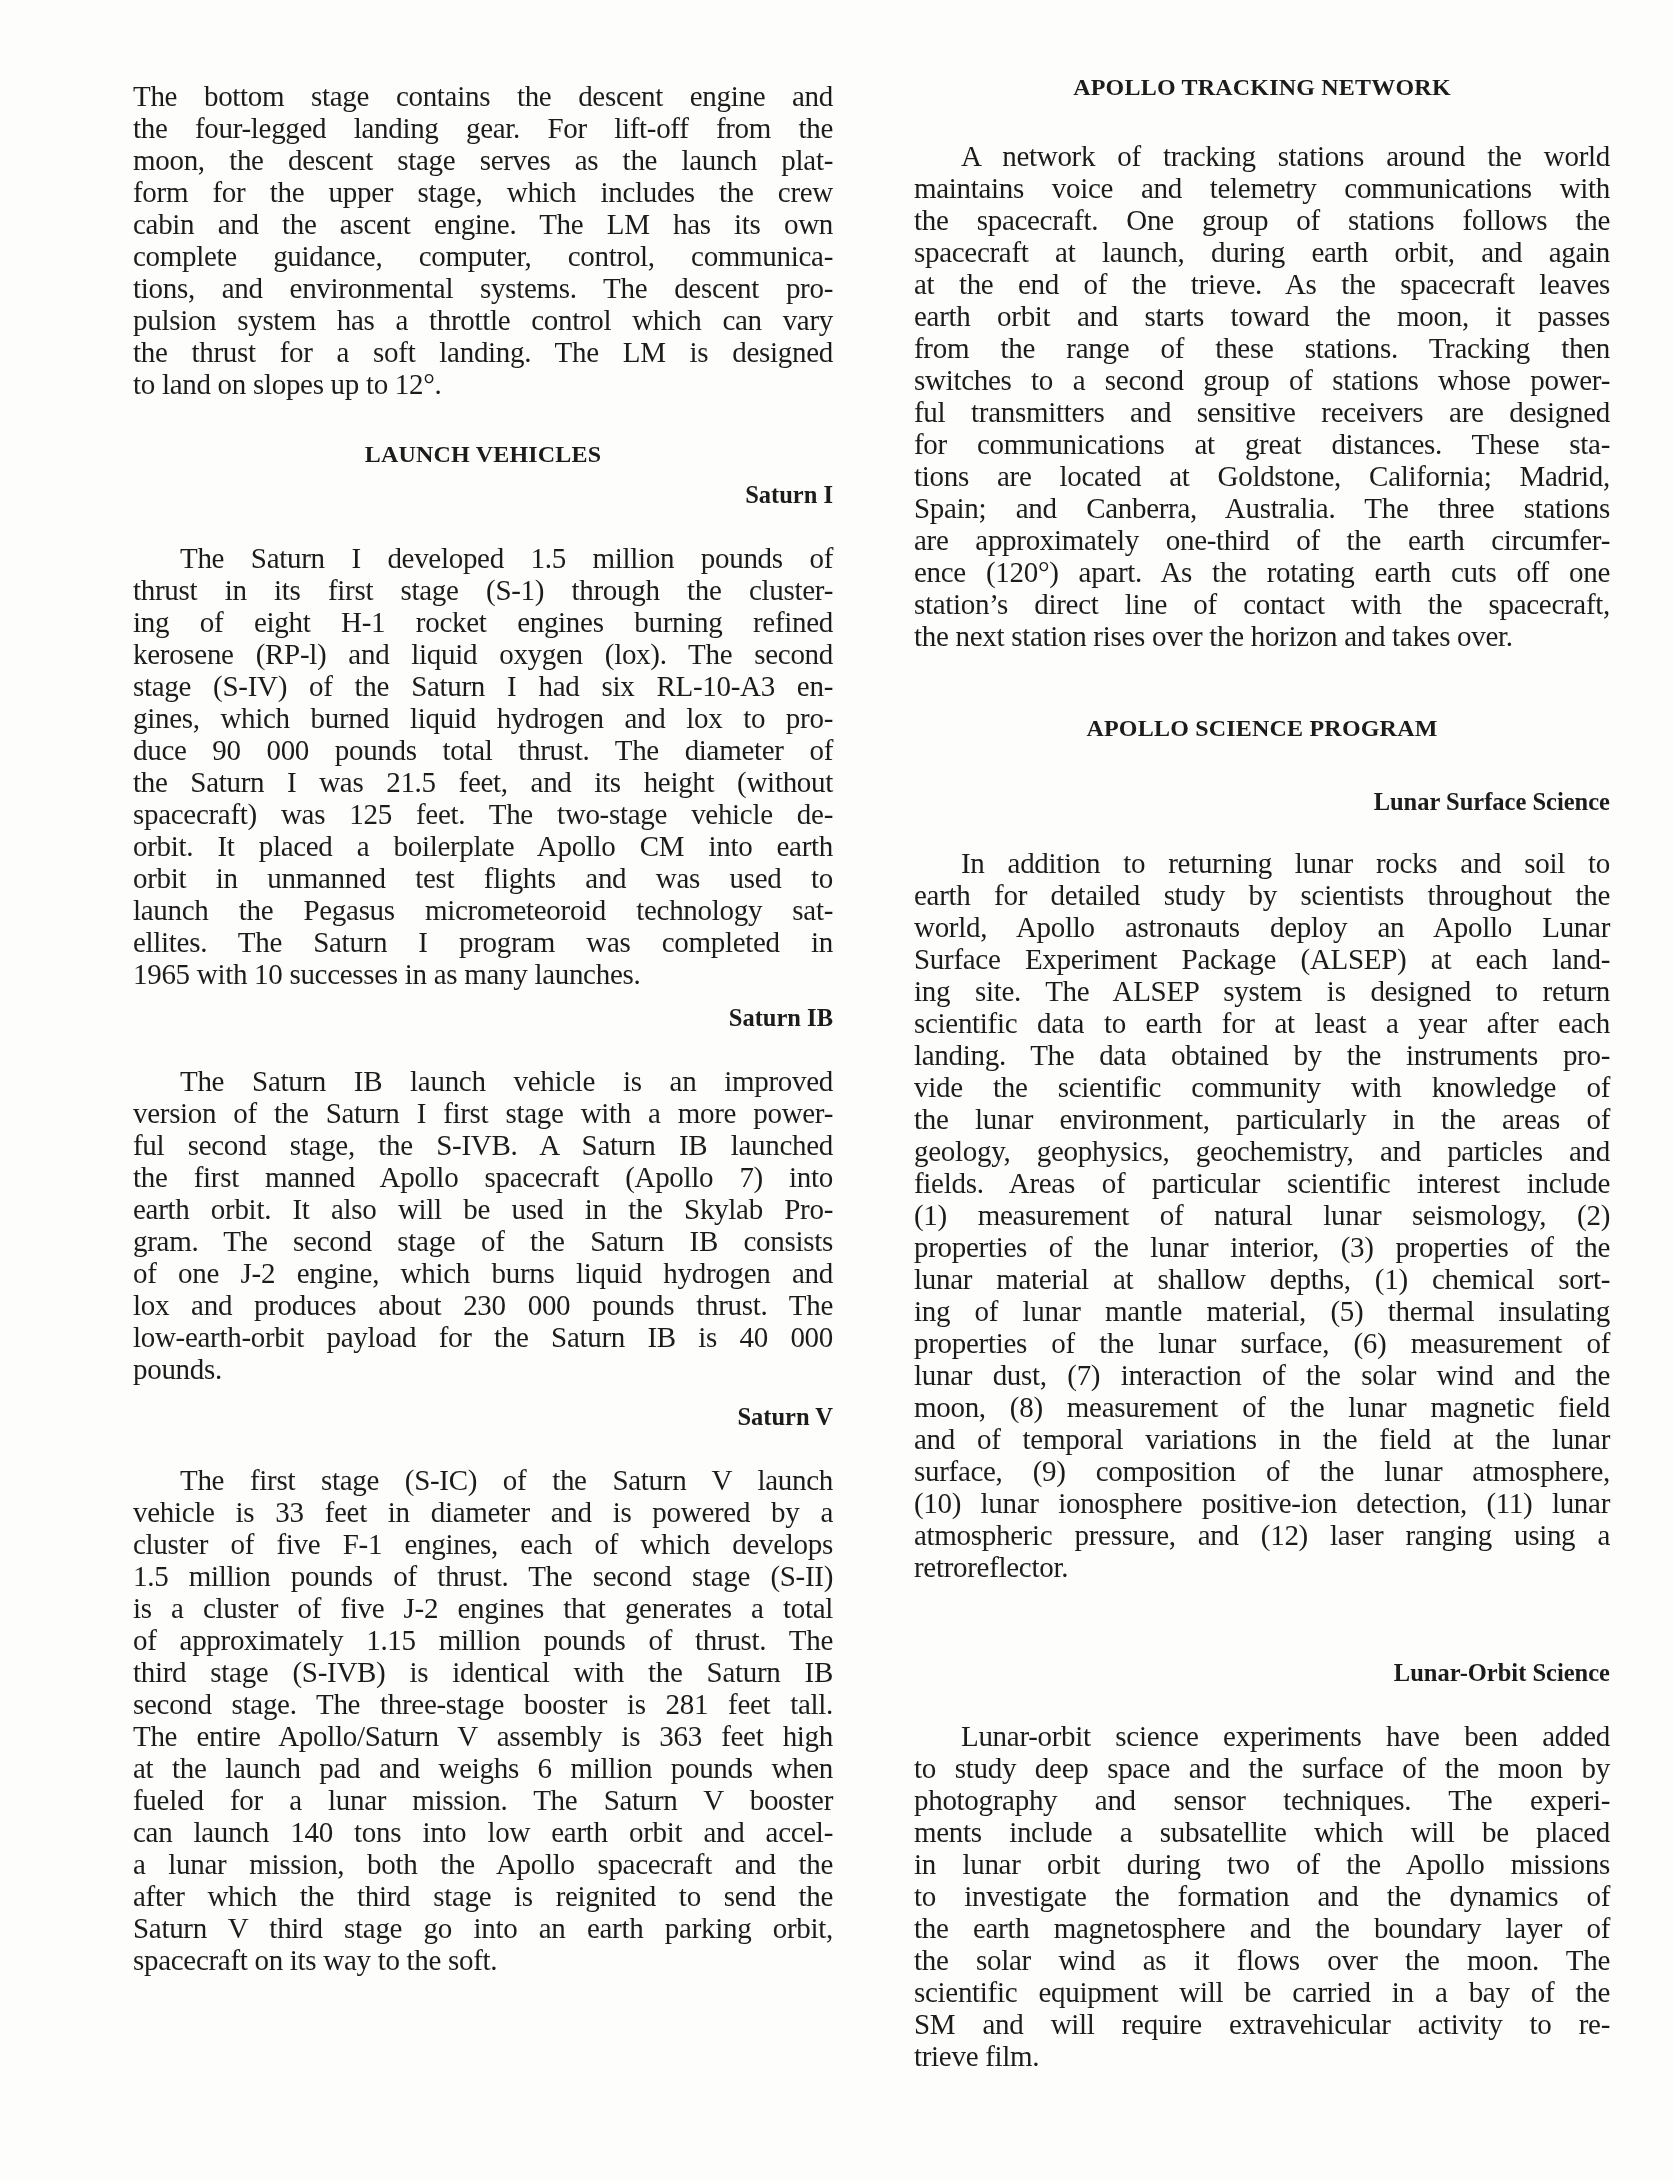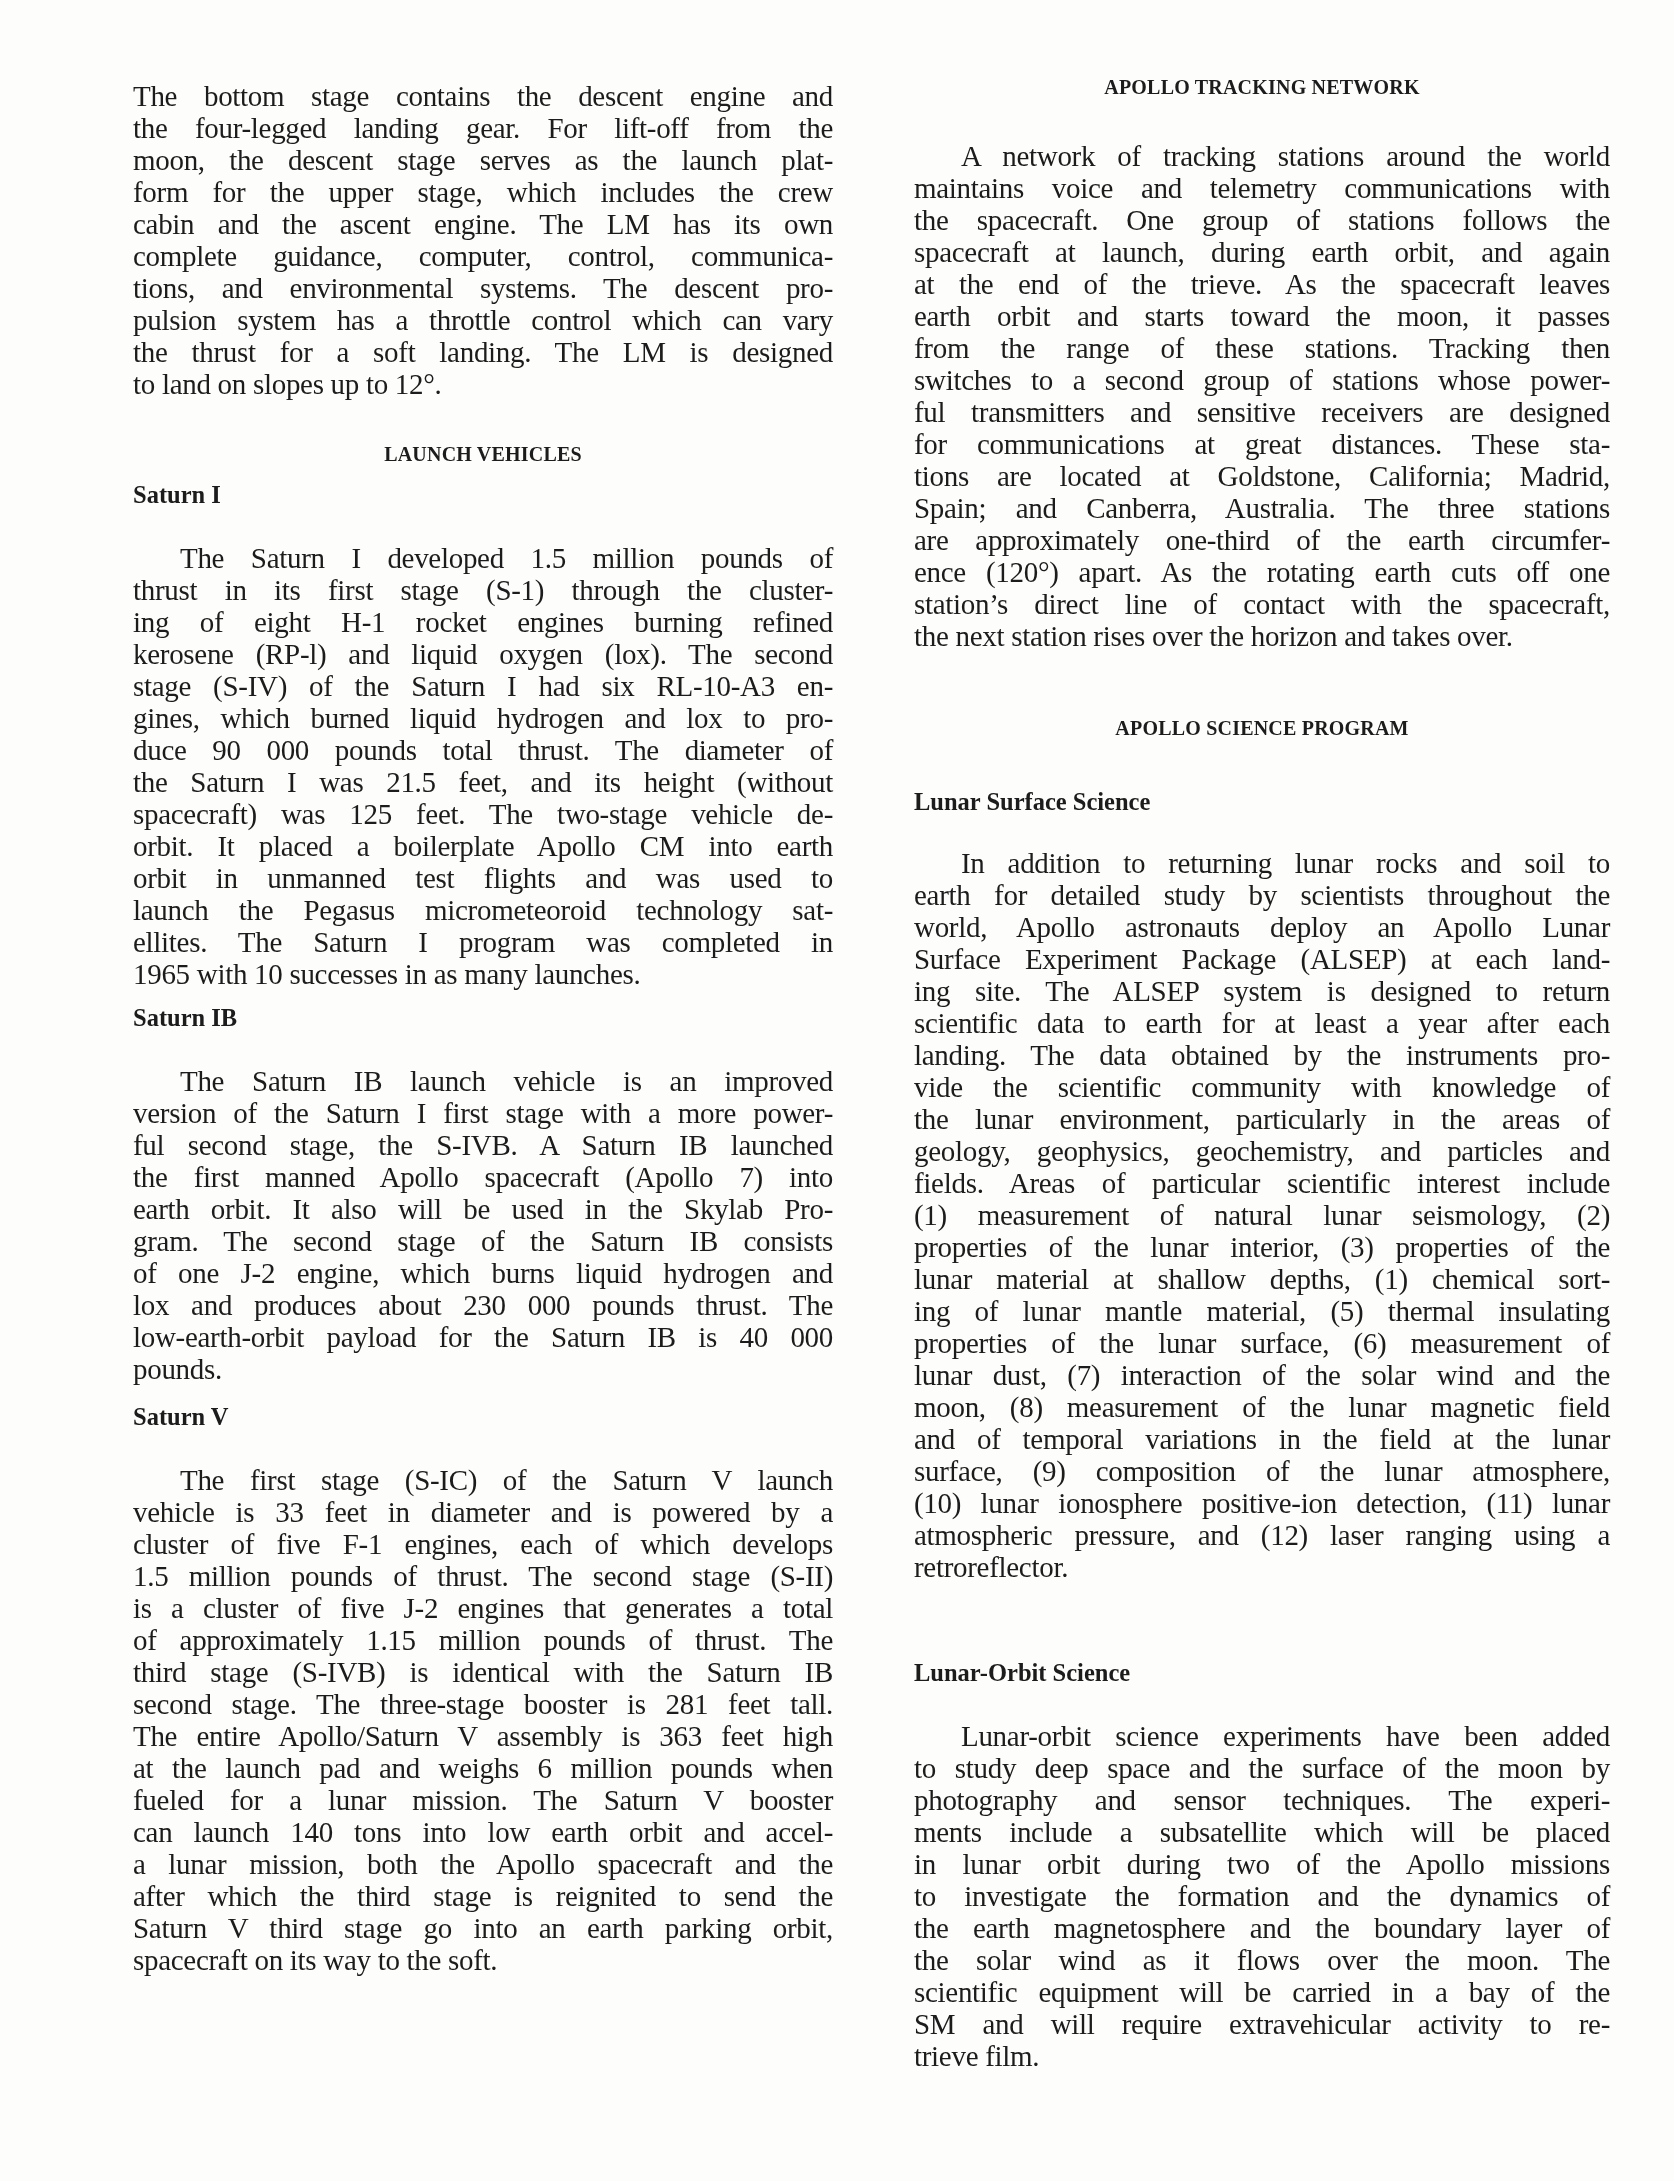--- a/index.html
+++ b/index.html
@@ -20,25 +20,25 @@
       line-height: 32px;
       height: 32px;
       white-space: nowrap;
       text-align: justify;
       text-align-last: justify;
       letter-spacing: -0.3px;
     }
     .line.last { text-align-last: left; }
     .line.indent { padding-left: 47px; }
     .h1 {
-      font-size: 20px; font-weight: bold; text-align: center;
+      font-size: 24px; font-weight: bold; text-align: center;
       letter-spacing: 0.2px; line-height: 33px;
     }
     .h2 {
-      font-size: 24.5px; font-weight: bold; text-align: left; line-height: 33px;
+      font-size: 24.5px; font-weight: bold; text-align: right; line-height: 33px;
     }
     .para { }
   </style>
 </head>
 <body>
 
 <div class="page">
 
   <div class="col col-left">
 

